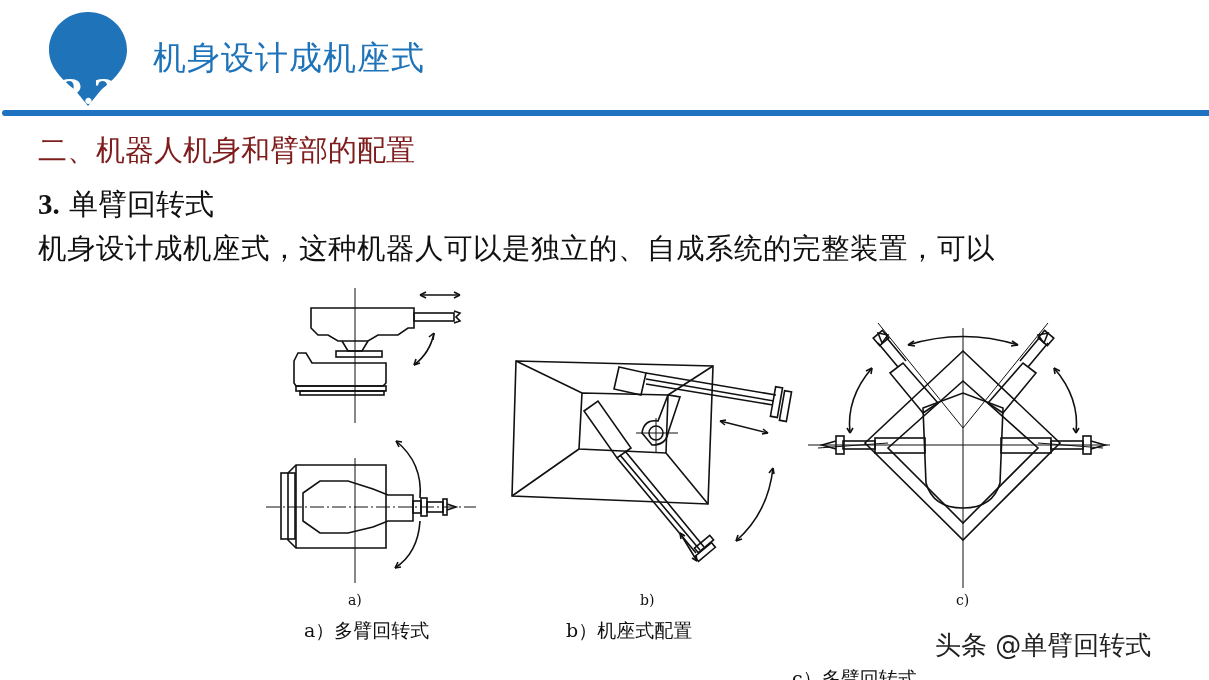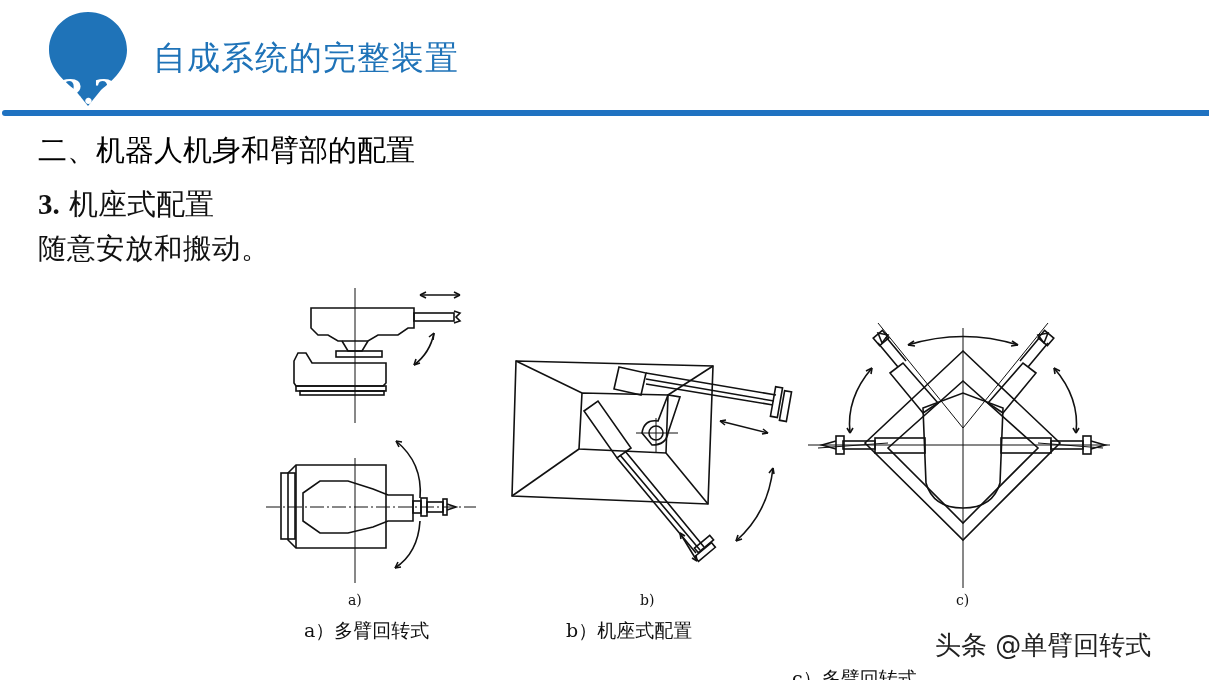--- a/index.html
+++ b/index.html
@@ -13,21 +13,21 @@
     position: absolute; left: 47px; top: 26px; width: 82px; text-align: center;
     color: #ffffff; font-family: "DejaVu Serif", serif; font-weight: bold;
     font-size: 34px; letter-spacing: -1px; margin-top: 46px;
   }
   .title {
     position: absolute; left: 153px; top: 36px;
     font-family: "DejaVu Sans", "Liberation Sans", sans-serif;
     font-size: 33px; color: #1f73b8; letter-spacing: 1px;
   }
   .rule { position: absolute; left: 2px; top: 110px; width: 1207px; height: 6px; background: #1f72c1; border-radius: 3px 0 0 3px; }
-  .h2 { position: absolute; left: 38px; top: 131px; font-size: 29px; color: #000000; font-family: "DejaVu Sans", sans-serif; }
+  .h2 { position: absolute; left: 38px; top: 131px; font-size: 29px; color: #7f1d1d; font-family: "DejaVu Sans", sans-serif; }
   .h3 { position: absolute; left: 38px; top: 185px; font-size: 29px; color: #111; font-family: "DejaVu Sans", sans-serif; }
   .h3 .num { font-family: "Liberation Serif", serif; font-weight: bold; }
   .para {
     position: absolute; left: 38px; top: 228px; width: 1150px;
     font-size: 28.5px; line-height: 42px; color: #111;
     font-family: "DejaVu Sans", sans-serif; letter-spacing: 0.5px;
   }
   .figure { position: absolute; left: 248px; top: 283px; width: 862px; height: 330px; }
   .cap { position: absolute; top: 618px; font-size: 19px; color: #111; font-family: "DejaVu Serif", serif; }
   .watermark {
@@ -36,30 +36,30 @@
     text-shadow: 0 0 2px #fff, 0 0 3px #fff;
   }
 </style>
 </head>
 <body>
 
 <svg class="badge" viewBox="0 0 82 98">
   <path d="M41 2 C19 2 2 19 2 40 C2 58 16 70 28 80 L41 96 L54 80 C66 70 80 58 80 40 C80 19 63 2 41 2 Z" fill="#1f73b8"></path>
 </svg>
 <div class="badge-text">2.2</div>
-<div class="title">自成系统的完整装置</div>
+<div class="title">机身设计成机座式</div>
 <div class="rule"></div>
 
 <div class="h2">二、机器人机身和臂部的配置</div>
 <div class="h3">
   <span class="num">3</span><span class="num">.</span>
-  <span>机座式配置</span>
+  <span>单臂回转式</span>
 </div>
 <div class="para">
-  <div>随意安放和搬动。</div>
+  <div>机身设计成机座式，这种机器人可以是独立的、自成系统的完整装置，可以</div>
 </div>
 
 <svg class="figure" viewBox="0 0 862 330" fill="none" stroke="#111" stroke-width="1.6">
 
   <g>
     <line x1="107" y1="5" x2="107" y2="140" stroke-width="1"></line>
     <path d="M63 25 L166 25 L166 45 L160 45 L150 52 L130 52 L120 58 L90 58 L80 52 L70 52 L63 45 Z"></path>
     <rect x="166" y="30" width="40" height="8"></rect>
     <path d="M206 28 L212 30 L208 34 L212 38 L206 40"></path>
     <path d="M94 58 L100 68 L114 68 L120 58"></path>

